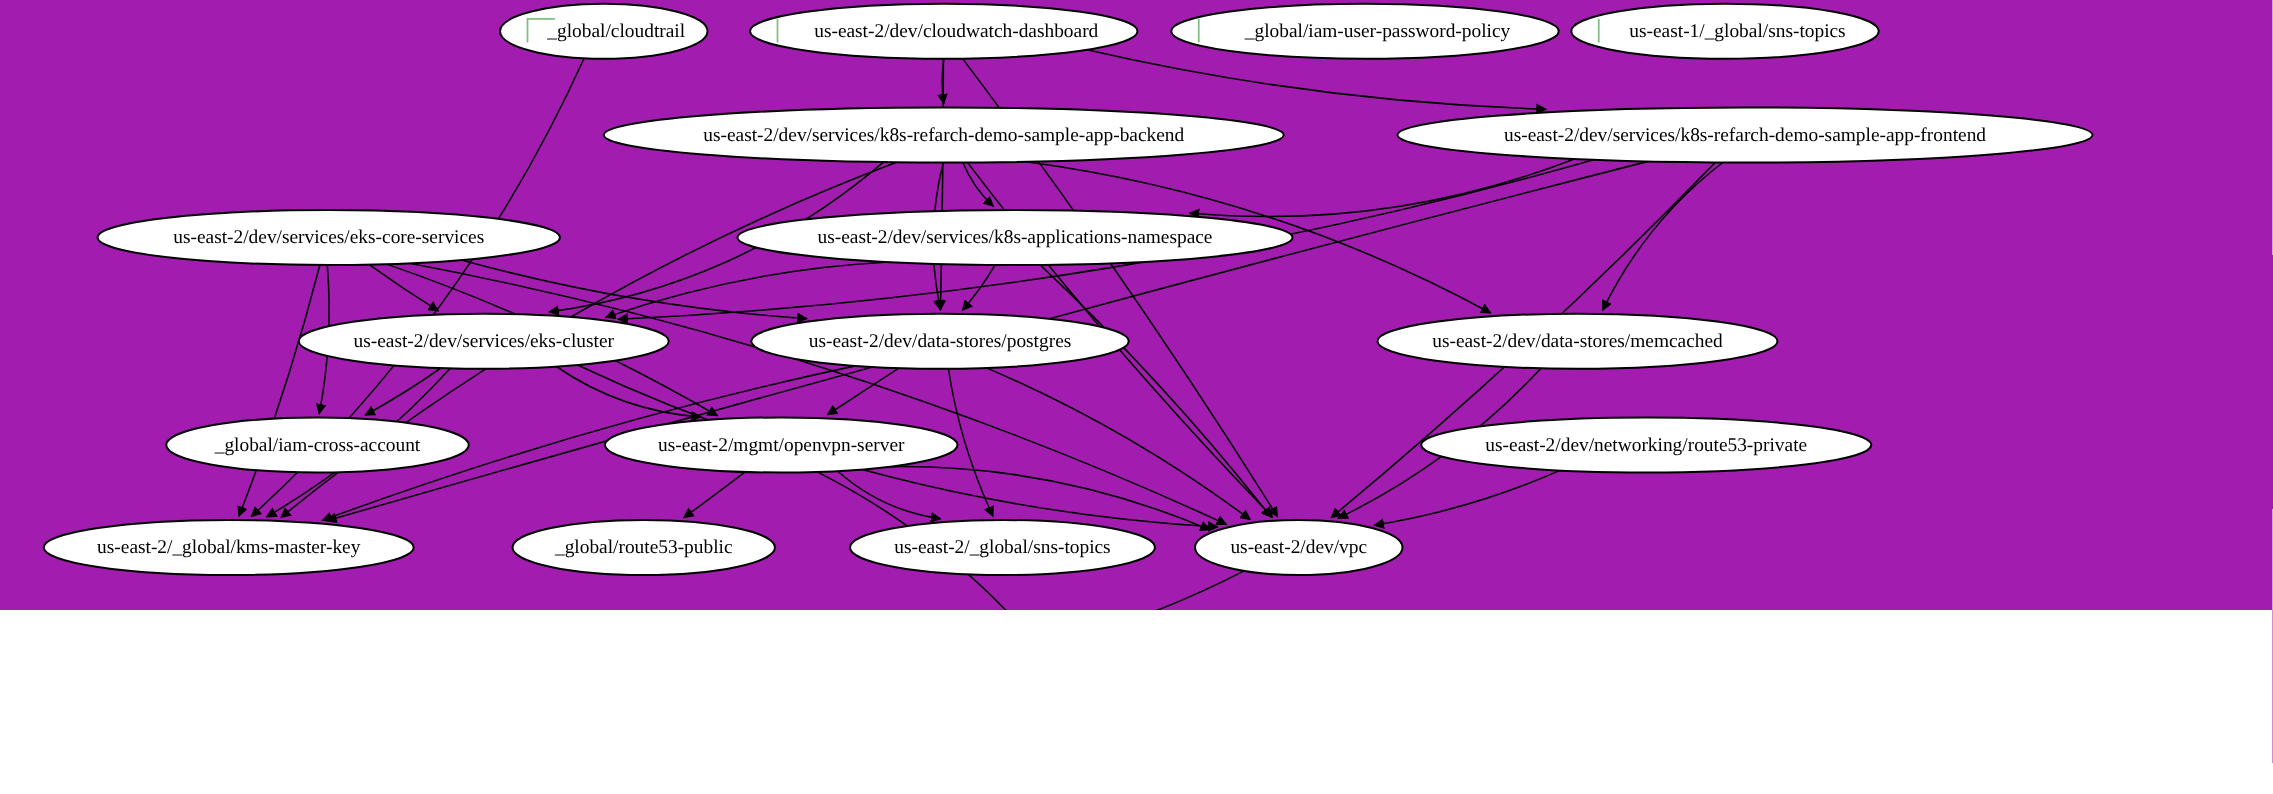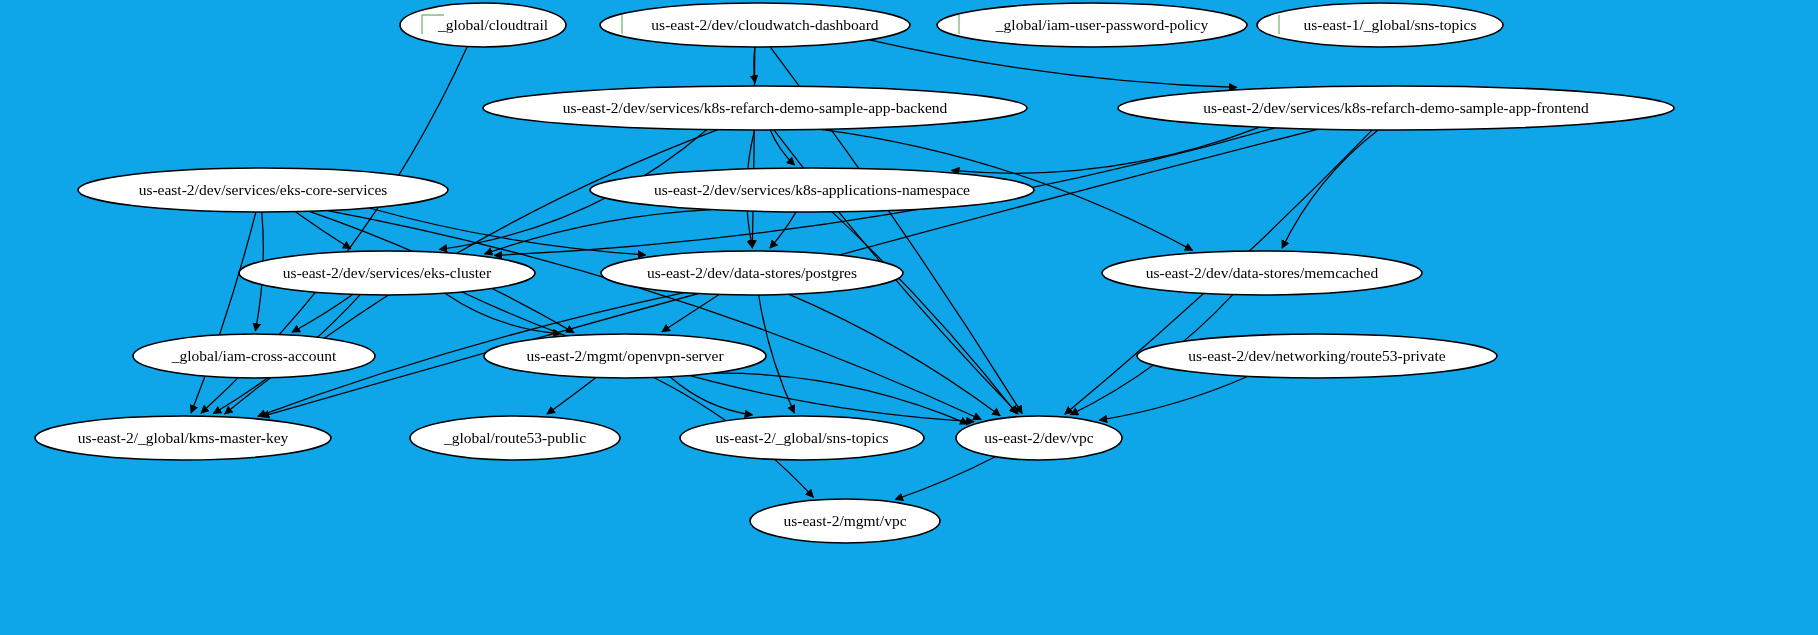--- a/index.html
+++ b/index.html
@@ -1,17 +1,17 @@
 <!DOCTYPE html>
 <html><head>
 <meta charset="utf-8">
 <style>
   html,body{margin:0;padding:0;background:#ffffff;}
   body{font-family:"Liberation Serif", serif;}
-  #canvas{position:relative;width:1818px;height:635px;background:#0ea5e9;overflow:hidden;}
+  #canvas{position:relative;width:1818px;height:488px;background:#a21caf;overflow:hidden;}
   svg#graph{position:absolute;left:0;top:0;width:1818px;height:635px;}
   .node-ellipse{fill:#ffffff;stroke:#000000;stroke-width:1.6;}
   .node-label{font-family:"Liberation Serif", serif;font-size:15.5px;fill:#000000;text-anchor:middle;dominant-baseline:middle;}
   .edge{fill:none;stroke:#000000;stroke-width:1.25;}
   .green-mark{stroke:#7fbf7f;stroke-width:1.4;fill:none;}
 </style>
 </head>
 <body>
 
 <div id="canvas">

